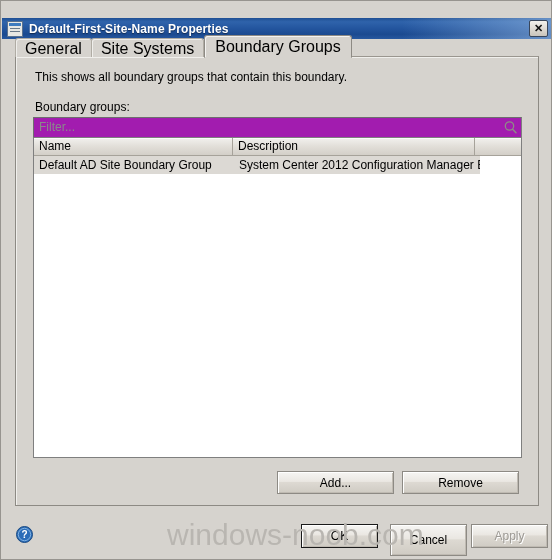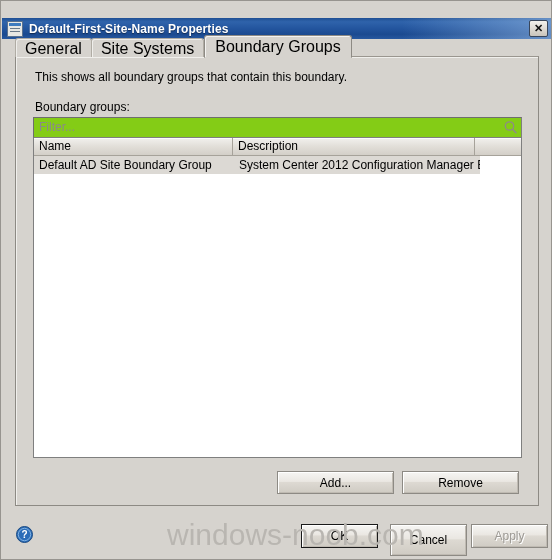--- a/index.html
+++ b/index.html
@@ -171,21 +171,21 @@
     white-space: nowrap;
   }
 
   
   #filterbox {
     position: absolute;
     left: 17px;
     top: 60px;
     width: 489px;
     height: 21px;
-    background: #84cc16;
+    background: #a21caf;
     border: 1px solid #7f7f7f;
     border-top-color: #6e6e6e;
     border-left-color: #6e6e6e;
     box-sizing: border-box;
     display: flex;
     align-items: center;
   }
   #filter-input {
     border: 0;
     outline: 0;

